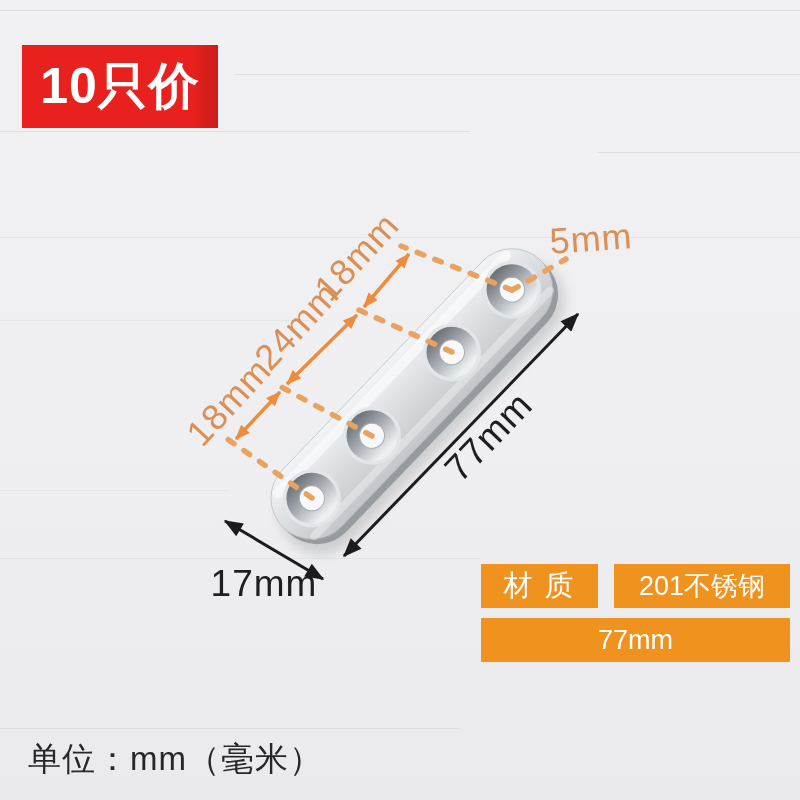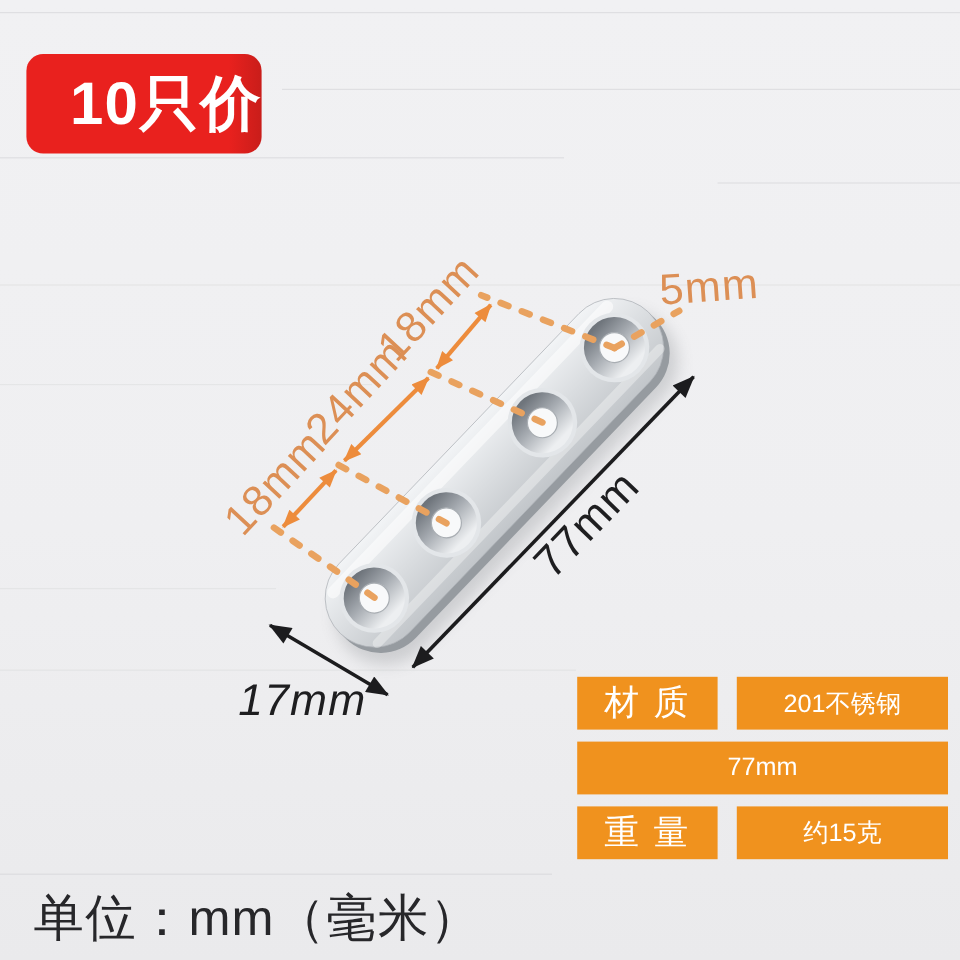--- a/index.html
+++ b/index.html
@@ -19,53 +19,53 @@
   .pk6{top:490px;left:0;width:230px;opacity:.4;}
   .pk7{top:558px;left:0;width:480px;opacity:.4;}
   .pk8{top:728px;left:0;width:460px;}
 
   svg.art{position:absolute;left:0;top:0;}
 
   
   .badge{
     position:absolute;left:22px;top:45px;width:196px;height:83px;
     background:linear-gradient(90deg,#E9211E 0%,#E9211E 86%,#C91D1A 100%);
-    display:flex;align-items:center;justify-content:flex-end;border-radius:14px;
+    display:flex;align-items:center;justify-content:center;
   }
   .badge span{color:#FFFFFF;font-size:50px;font-weight:700;letter-spacing:1px;white-space:nowrap;}
 
   
   .dim{
     position:absolute;transform:translate(-50%,-50%) rotate(var(--r,0deg));
     white-space:nowrap;letter-spacing:1px;
   }
   .dim.orange{color:#DC8F55;font-size:36px;}
   .dim.black{color:#1E1E20;font-size:37px;}
   .lbl-18b{left:229px;top:402px;--r:-47deg;}
   .lbl-24 {left:297px;top:326px;--r:-47deg;}
   .lbl-18t{left:357px;top:257px;--r:-47deg;}
   .lbl-5  {left:591px;top:239px;--r:-4deg;font-size:37px;}
   .lbl-77 {left:489px;top:437px;--r:-46deg;}
-  .lbl-17 {left:252px;top:584px;font-style:italic;--r:0deg;}
+  .lbl-17 {left:264px;top:584px;--r:0deg;}
 
   
   .unit{
-    position:absolute;left:28px;top:737px;color:#27272A;font-size:42px;
+    position:absolute;left:28px;top:737px;color:#27272A;font-size:33px;
     letter-spacing:1px;white-space:nowrap;
   }
 
   
   .spec{position:absolute;left:481px;top:564px;width:309px;}
   .spec-row{display:flex;gap:16px;margin-bottom:10px;height:44px;}
   .spec-cell{
     background:#F0921E;color:#FFFFFF;display:flex;align-items:center;justify-content:center;
     white-space:nowrap;
   }
   .spec-label{width:117px;font-size:29px;letter-spacing:2px;}
-  .spec-value{flex:1;font-size:21px;}
+  .spec-value{flex:1;font-size:27px;}
 </style>
 </head>
 <body>
 
 <div id="stage">
 
   <div class="plank pk0"></div>
   <div class="plank pk1"></div>
   <div class="plank pk2"></div>
   <div class="plank pk3"></div>
@@ -159,19 +159,15 @@
   <div class="unit">单位：mm（毫米）</div>
 
   <div class="spec">
     <div class="spec-row">
       <div class="spec-cell spec-label">材 质</div>
       <div class="spec-cell spec-value">201不锈钢</div>
     </div>
     <div class="spec-row">
       <div class="spec-cell spec-value">77mm</div>
     </div>
-    <div class="spec-row">
-      <div class="spec-cell spec-label">重 量</div>
-      <div class="spec-cell spec-value">约15克</div>
-    </div>
   </div>
 
 </div>
 
 </body></html>

